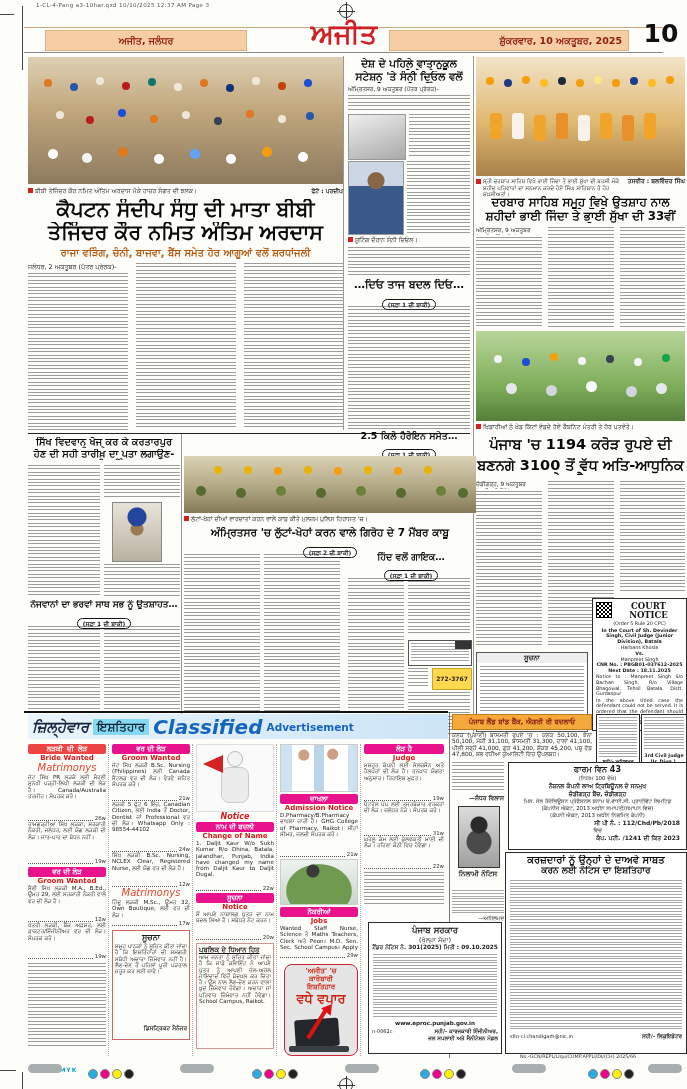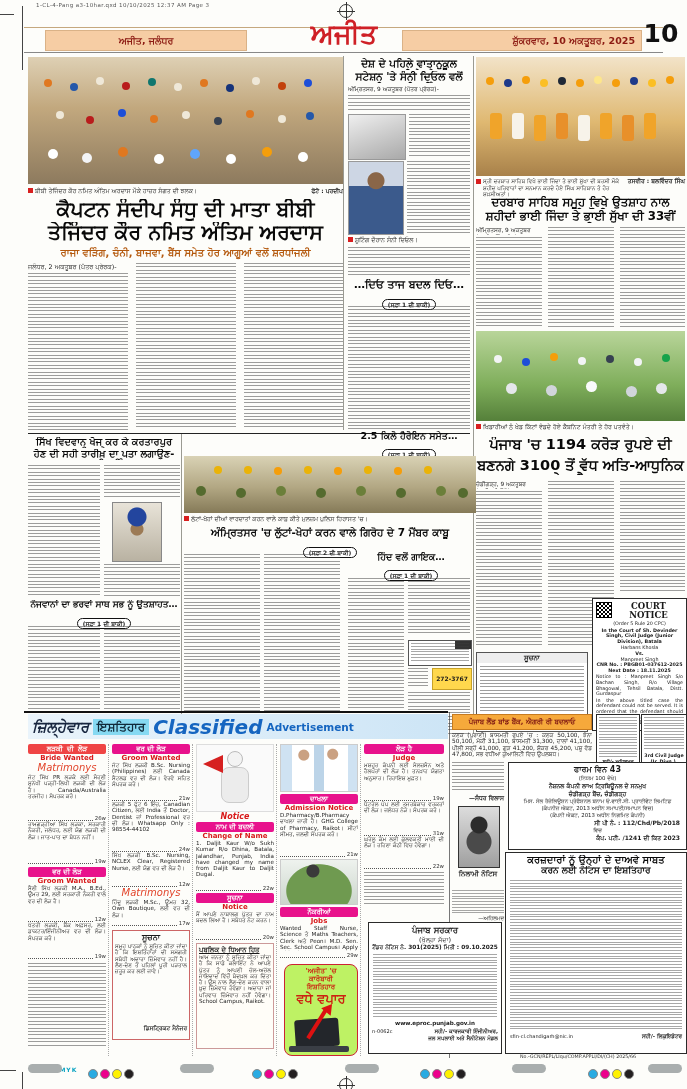--- a/index.html
+++ b/index.html
@@ -73,21 +73,21 @@
   <div class="x" style="left:36px;top:2px;font-size:5.5px;color:#555;letter-spacing:.4px;">1-CL-4-Pang a3-10har.qxd   10/10/2025   12:37 AM   Page 3</div>
   <div class="regmark x" style="left:339px;top:4px;"></div>
   <div class="x" style="left:22px;top:6px;width:1px;height:64px;background:#444;"></div>
   <div class="x" style="left:0;top:14px;width:14px;height:1px;background:#444;"></div>
 
   <div class="x hr" style="left:24px;top:27px;width:639px;background:#c5a87e;"></div>
   <div class="x peach" style="left:45px;top:30px;width:200px;height:19px;">
     <div class="ctr b" style="font-size:9.5px;line-height:19px;color:#8c1a12;">ਅਜੀਤ, ਜਲੰਧਰ</div>
   </div>
   <div class="x ctr b" style="left:287px;top:18px;width:114px;font-size:27px;color:#cf2026;">ਅਜੀਤ</div>
-  <div class="x peach" style="left:402px;top:30px;width:238px;height:19px;">
+  <div class="x peach" style="left:389px;top:30px;width:238px;height:19px;">
     <div class="rt b" style="font-size:9.5px;line-height:19px;color:#8c1a12;padding-right:6px;">ਸ਼ੁੱਕਰਵਾਰ, 10 ਅਕਤੂਬਰ, 2025</div>
   </div>
   <div class="x ctr b" style="left:641px;top:19px;width:40px;font-size:25px;color:#111;">10</div>
   <div class="x hr" style="left:24px;top:52px;width:639px;background:#888;"></div>
 
   <div class="x vr" style="left:343px;top:56px;height:374px;"></div>
   <div class="x vr" style="left:473px;top:56px;height:677px;"></div>
   <div class="x vr" style="left:181px;top:434px;height:300px;"></div>
   <div class="x vr" style="left:449px;top:712px;height:346px;background:#777;"></div>
 
@@ -340,21 +340,21 @@
     <div class="ph-chair" style="position:relative;height:44px;border:1px solid #ccc;margin-top:2px;"></div>
     <div class="chd" style="margin-top:2px;">ਨੌਕਰੀਆਂ</div>
     <div class="chen">Jobs</div>
     <div class="ad" style="height:26px;">Wanted Staff Nurse, Science ਤੇ Maths Teachers, Clerk ਅਤੇ Peon। M.D. Sen. Sec. School Campus। Apply with Bio-Data।</div>
     <div class="adend">
         <span class="dl"></span>
         <span class="aid">29w</span>
       </div>
   </div>
 
-  <div class="x" style="left:284px;top:964px;width:72px;height:90px;border:1.5px solid #c23;border-radius:8px;background:#bef264;overflow:hidden;">
+  <div class="x" style="left:284px;top:964px;width:72px;height:90px;border:1.5px solid #c23;border-radius:8px;background:#e5e5e5;overflow:hidden;">
     <div class="ctr b" style="font-size:7px;color:#c21;margin-top:2px;">'ਅਜੀਤ' 'ਚ</div>
     <div class="ctr b" style="font-size:7px;color:#c21;">ਕਾਰੋਬਾਰੀ</div>
     <div class="ctr b" style="font-size:7px;color:#c21;">ਇਸ਼ਤਿਹਾਰ</div>
     <div class="ctr b" style="font-size:13px;color:#c21;">ਵਧੇ ਵਪਾਰ</div>
     <div style="position:absolute;left:10px;bottom:8px;width:44px;height:28px;background:#23262b;border-radius:3px;transform:rotate(-4deg);"></div>
     <div style="position:absolute;left:4px;bottom:3px;width:60px;height:6px;background:#3a3e45;border-radius:2px;"></div>
     <div style="position:absolute;left:30px;bottom:14px;width:4px;height:34px;background:#d11;transform:rotate(32deg);"></div>
     <div style="position:absolute;left:38px;bottom:42px;width:0;height:0;border-left:6px solid transparent;border-right:6px solid transparent;border-bottom:10px solid #d11;transform:rotate(38deg);"></div>
   </div>
 

